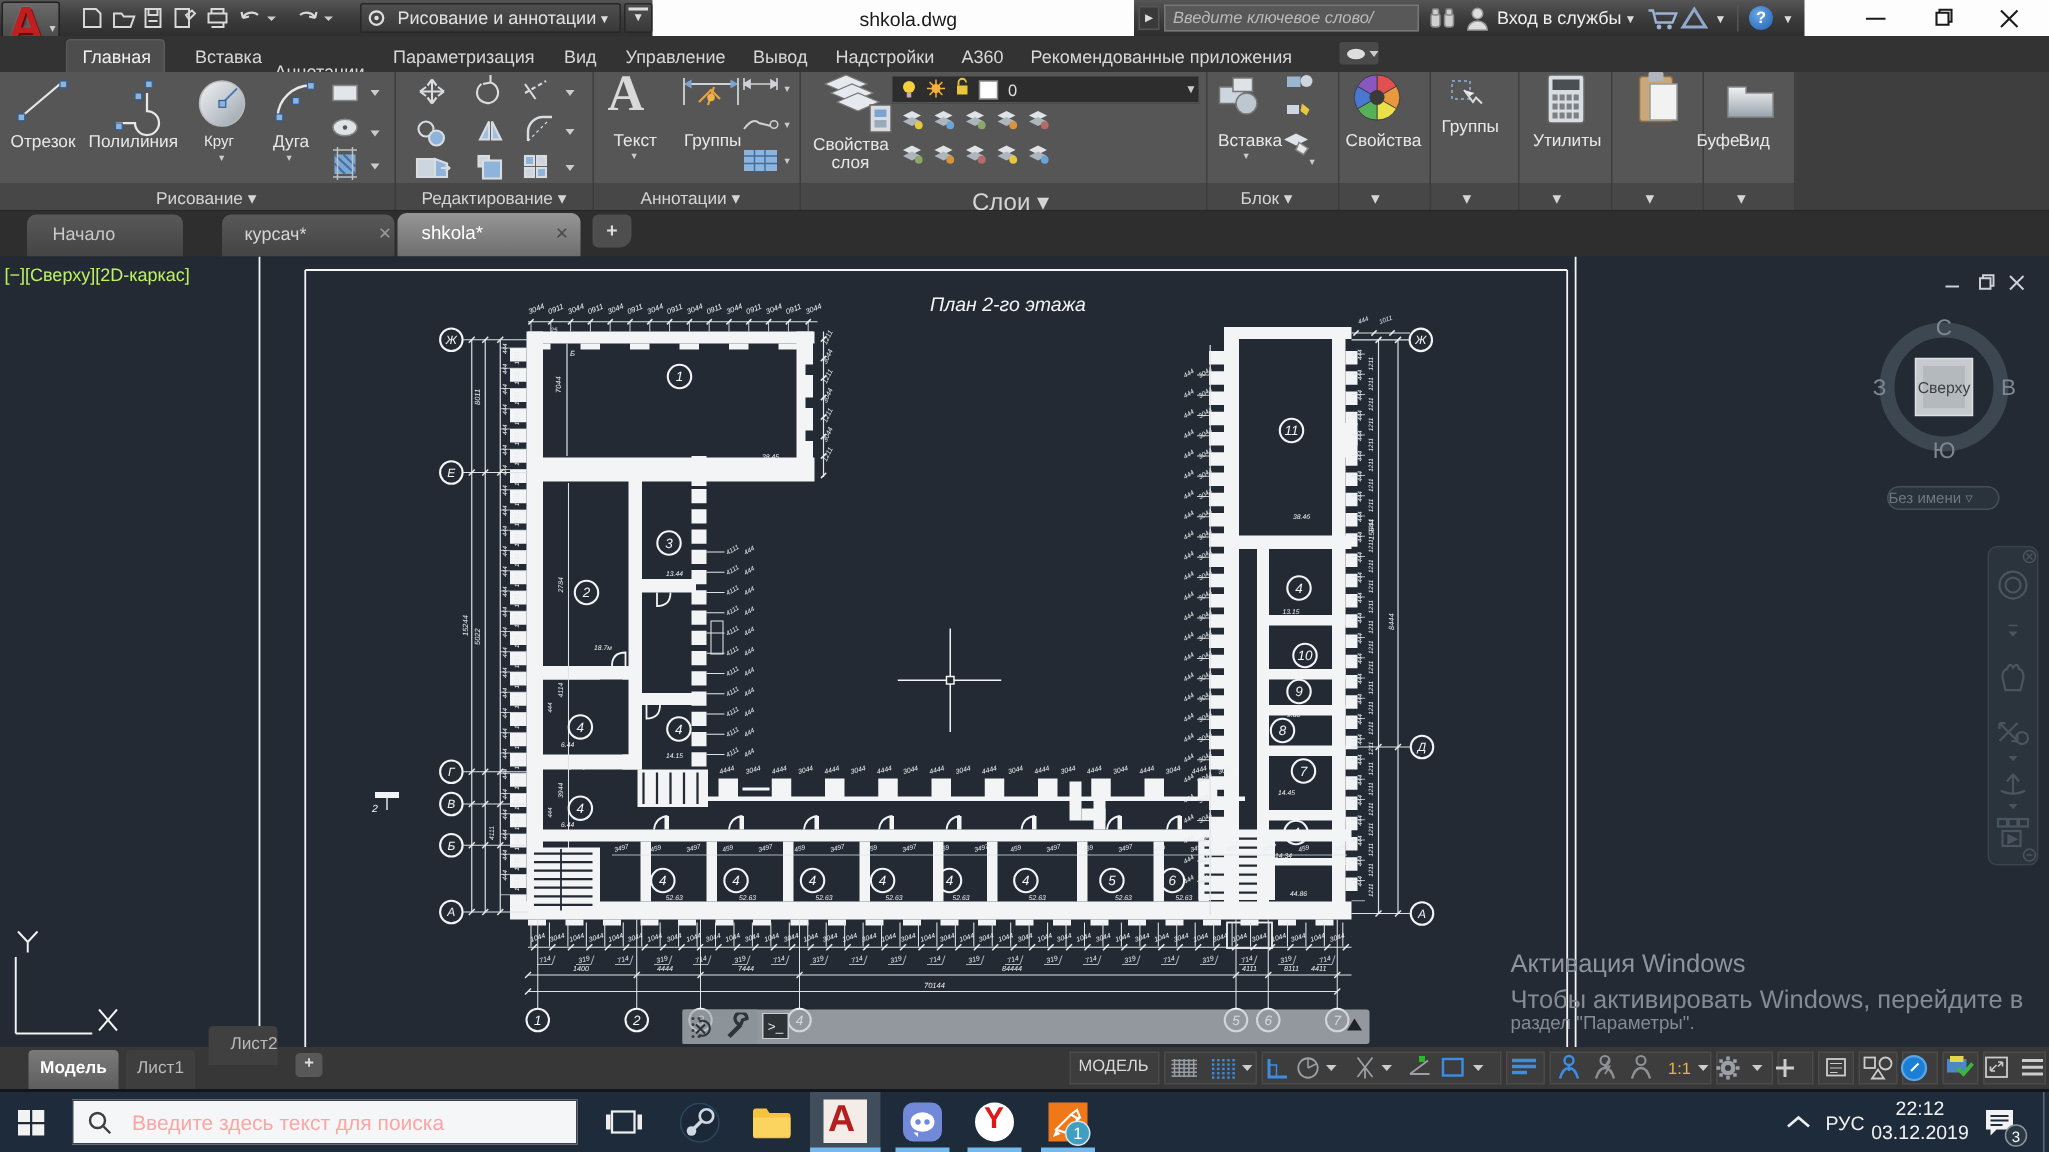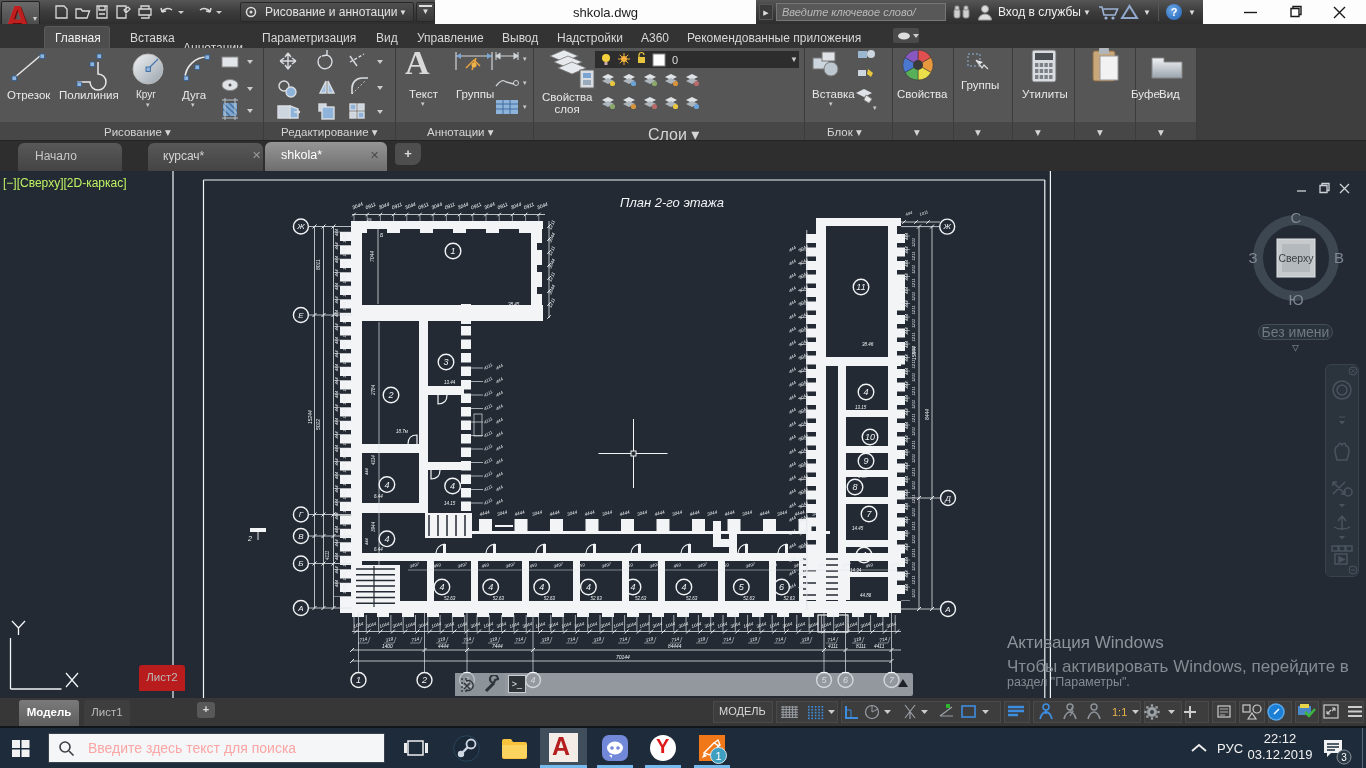--- a/index.html
+++ b/index.html
@@ -1347,21 +1347,21 @@
 <svg class="abs" style="left:1248px;top:205px" width="110" height="140">
 <circle cx="48" cy="53" r="38" fill="none" stroke="#3d4752" stroke-width="10"></circle>
 <text x="48" y="18" font-size="15" fill="#7e8892" text-anchor="middle">С</text>
 <text x="48" y="100" font-size="15" fill="#7e8892" text-anchor="middle">Ю</text>
 <text x="5" y="58" font-size="15" fill="#7e8892" text-anchor="middle">З</text>
 <text x="91" y="58" font-size="15" fill="#7e8892" text-anchor="middle">В</text>
 <rect x="29" y="34" width="38" height="38" fill="#c6cacd" stroke="#dde1e4" stroke-width="1"></rect>
 <rect x="34" y="39" width="28" height="28" fill="#b4b9bd"></rect>
 <text x="48" y="57" font-size="10.5" fill="#3a3f44" text-anchor="middle">Сверху</text>
 </svg>
-<div class="abs" style="left:1258px;top:324px;width:75px;height:16px;background:#2a323c;border:1px solid #444e59;border-radius:8px;color:#6f7982;font-size:14px;line-height:15px;text-align:center">Без имени ▿</div>
+<div class="abs" style="left:1258px;top:324px;width:75px;height:16px;background:#2a323c;border:1px solid #444e59;border-radius:8px;color:#6f7982;font-size:10px;line-height:15px;text-align:left">Без имени ▿</div>
 <div class="abs" style="left:1325px;top:364px;width:34px;height:213px;background:#2b333d;border:1px solid #39424d;border-radius:6px"></div>
 <svg class="abs" style="left:1325px;top:364px" width="34" height="213">
 <g stroke="#4a545f" stroke-width="1.5" fill="none">
 <circle cx="17" cy="26" r="9"></circle>
       <circle cx="17" cy="26" r="5"></circle>
 <path d="M14 53 l6 0" stroke-width="1"></path>
 <path d="M10 88 q0 -6 3 -6 q2 -5 4 -1 q3 -4 4 1 q3 0 3 6 l-2 8 h-10 z"></path>
 <path d="M8 118 l12 12 M20 118 l-12 12 M8 118 l4 0 M8 118 l0 4 M20 130 l-4 0 M20 130 l0 -4"></path>
       <circle cx="23" cy="128" r="4"></circle>
 <path d="M17 152 l0 14 M17 152 l-4 5 M17 152 l4 5 M9 163 a10 5 0 0 0 16 0"></path>
@@ -1408,21 +1408,21 @@
 <path d="M8 6 a5 5 0 1 1 0 9 M6 8 l6 6 M12 8 l-6 6" stroke="#2e3338" stroke-width="1.4" fill="none"></path>
 <path d="M28 16 l8 -8" stroke="#2e3338" stroke-width="3"></path>
     <path d="M36 8 a4 4 0 1 1 4 -4 l-3 1 -1 3" fill="none" stroke="#2e3338" stroke-width="2.2"></path>
 </svg>
 <div class="abs" style="left:508px;top:675px;width:18px;height:18px;background:#2e3338;border:1px solid #c8ccd0;color:#e8e8e8;font-size:9px;line-height:17px;text-align:center">&gt;_</div>
 <div class="abs" style="left:540px;top:707px;color:#3f4447;font-size:13.5px;font-style:italic">Введите&nbsp; команду</div>
 <div class="abs" style="left:898px;top:679px;width:0;height:0;border-left:5px solid transparent;border-right:5px solid transparent;border-bottom:8px solid #1e2126"></div>
 <div class="abs" style="left:0;top:698px;width:1366px;height:28px;background:#373737"></div>
 <div class="abs" style="left:19px;top:700px;width:60px;height:26px;background:linear-gradient(#7a7a7a,#5e5e5e);border-radius:3px 3px 0 0;color:#fff;font-size:11.5px;font-weight:bold;text-align:center;line-height:25px">Модель</div>
 <div class="abs" style="left:84px;top:700px;width:46px;height:26px;color:#b9b9b9;font-size:11.5px;text-align:center;line-height:25px;background:#3e3e3e;border-radius:3px 3px 0 0">Лист1</div>
-<div class="abs" style="left:139px;top:665px;width:46px;height:26px;color:#b9b9b9;font-size:11.5px;text-align:center;line-height:25px;background:#b91c1c;border-radius:3px 3px 0 0">Лист2</div>
+<div class="abs" style="left:139px;top:684px;width:46px;height:26px;color:#b9b9b9;font-size:11.5px;text-align:right;line-height:25px;background:#404040;border-radius:3px 3px 0 0">Лист2</div>
 <div class="abs" style="left:197px;top:702px;width:18px;height:16px;background:#585858;border-radius:3px;color:#ddd;font-weight:bold;font-size:11px;text-align:center;line-height:15px">+</div>
 <div class="abs" style="left:713px;top:701px;width:60px;height:22px;background:#3d3d3d;border:1px solid #4a4a4a"></div>
 <div class="abs" style="left:776px;top:701px;width:62px;height:22px;background:#3d3d3d;border:1px solid #4a4a4a"></div>
 <div class="abs" style="left:841px;top:701px;width:160px;height:22px;background:#3d3d3d;border:1px solid #4a4a4a"></div>
 <div class="abs" style="left:1004px;top:701px;width:26px;height:22px;background:#3d3d3d;border:1px solid #4a4a4a"></div>
 <div class="abs" style="left:1033px;top:701px;width:108px;height:22px;background:#3d3d3d;border:1px solid #4a4a4a"></div>
 <div class="abs" style="left:1144px;top:701px;width:38px;height:22px;background:#3d3d3d;border:1px solid #4a4a4a"></div>
 <div class="abs" style="left:1185px;top:701px;width:24px;height:22px;background:#3d3d3d;border:1px solid #4a4a4a"></div>
 <div class="abs" style="left:1212px;top:701px;width:24px;height:22px;background:#3d3d3d;border:1px solid #4a4a4a"></div>
 <div class="abs" style="left:1239px;top:701px;width:26px;height:22px;background:#3d3d3d;border:1px solid #4a4a4a"></div>

